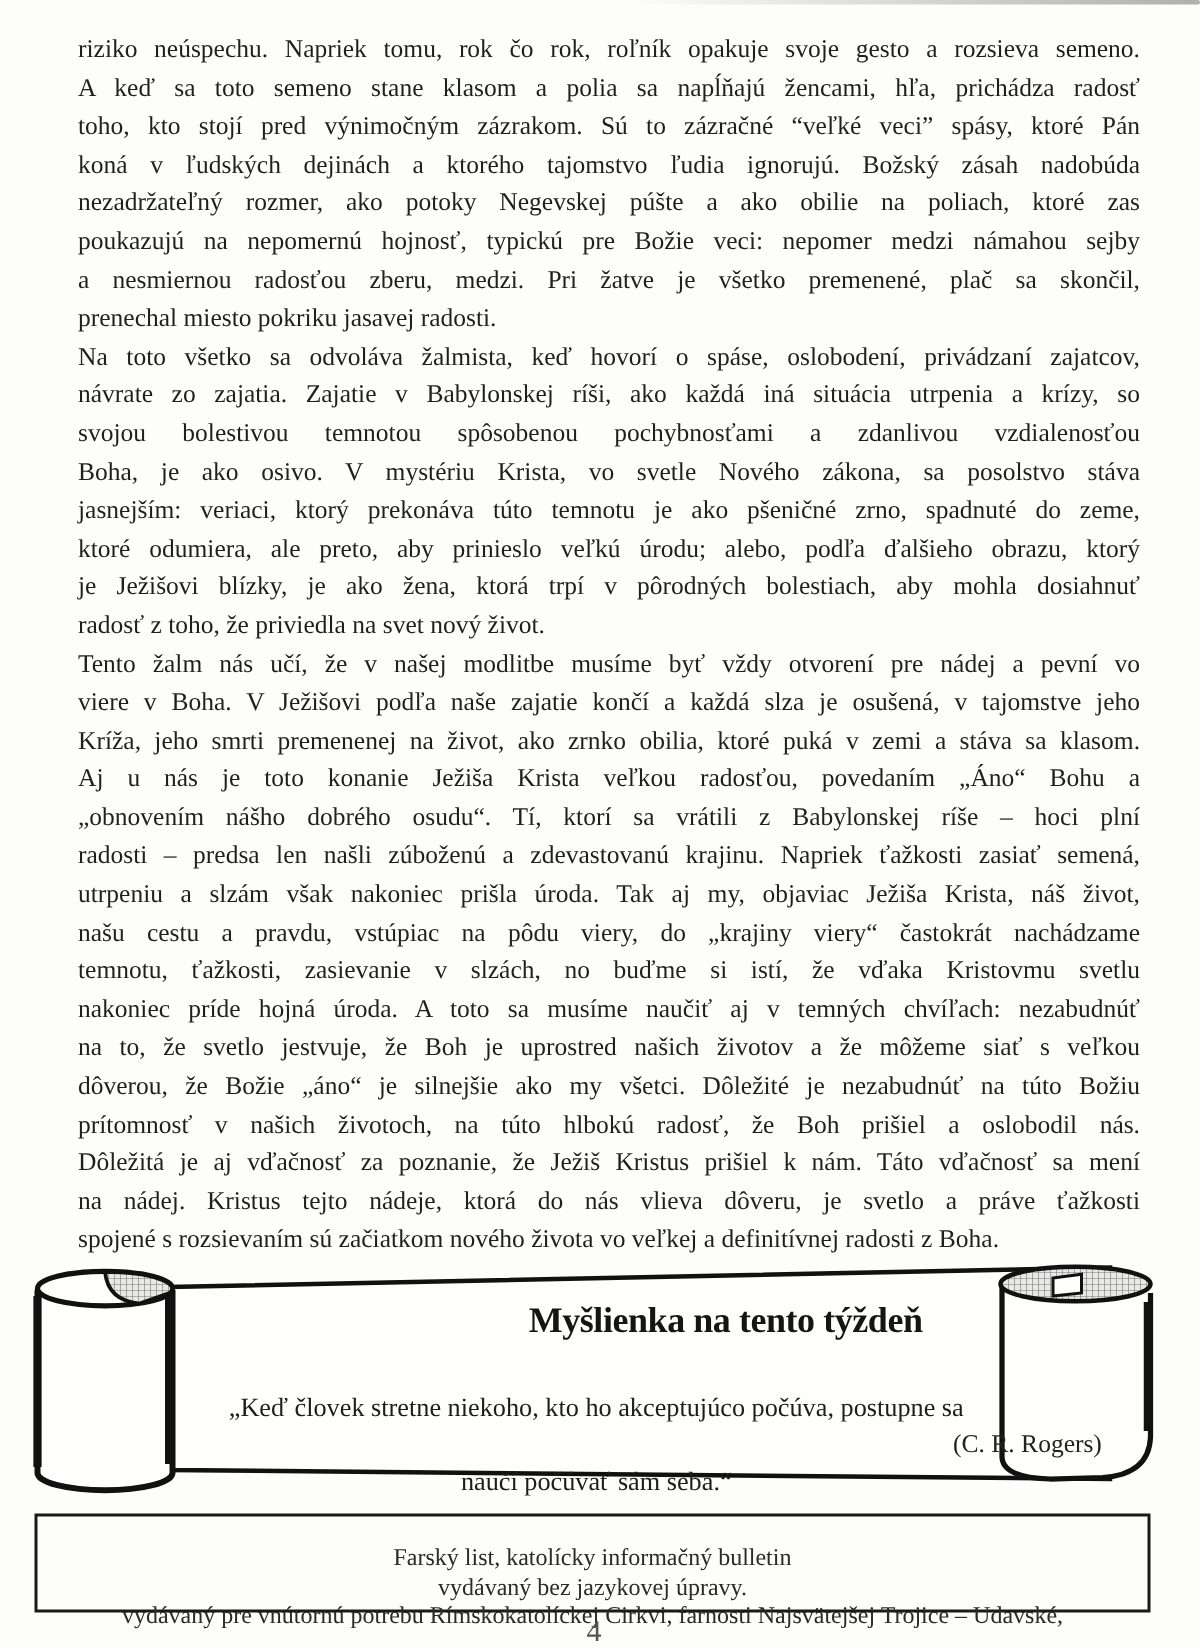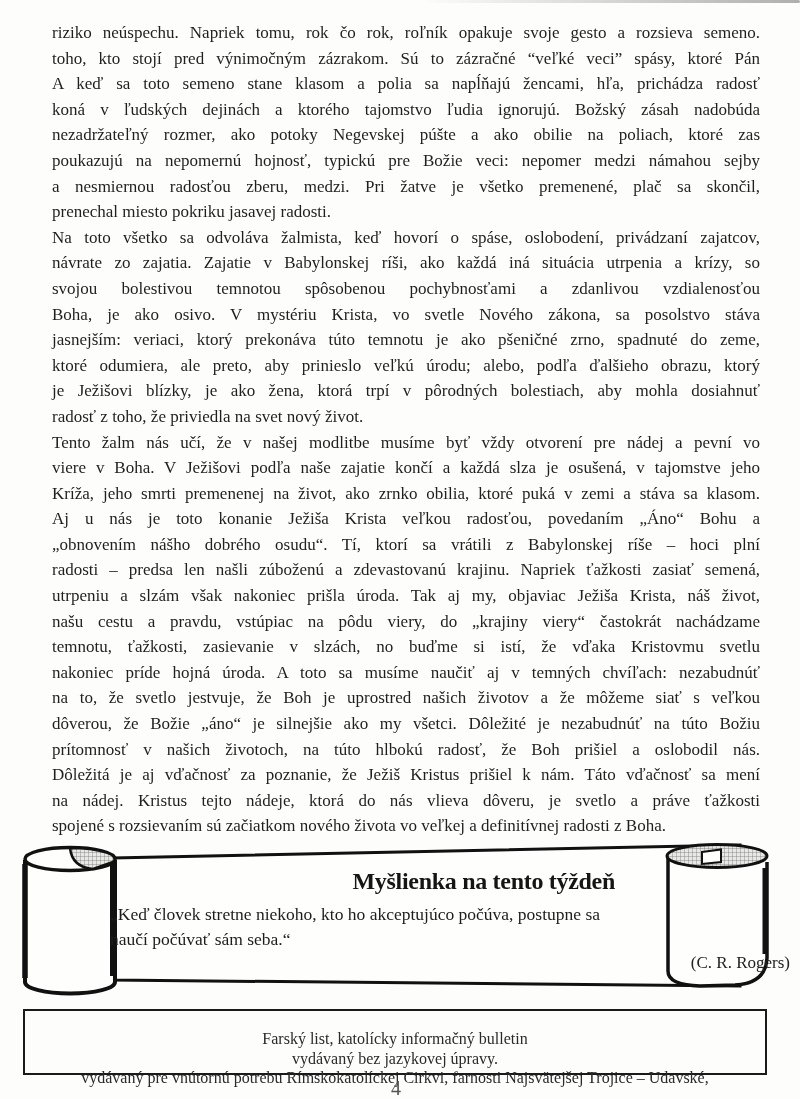--- a/index.html
+++ b/index.html
@@ -53,26 +53,26 @@
     color: #151515;
   }
   .banner-quote {
     position: absolute;
     left: 110px; top: 66px;
     width: 575px;
     font-size: 17.5px;
     line-height: 25px;
     color: #1d1d1d;
   }
-  .banner-quote .tline { text-align: left; }
+  .banner-quote .tline { text-align: center; margin-top: 24px; }
   .banner-attr {
     position: absolute;
     left: 580px; top: 117px;
     width: 210px;
-    text-align: right;
+    text-align: center;
     font-size: 17px;
     color: #222;
   }
 
   
   .footer-box {
     position: absolute;
     left: 23px; top: 1009px;
     width: 744px; height: 66px;
     box-sizing: border-box;
@@ -96,22 +96,22 @@
 </head>
 <body>
 
 <div class="page">
 
   <div class="artifact"></div>
 
   <div class="bodytext">
     <div class="para">
         <div class="tline">riziko neúspechu. Napriek tomu, rok čo rok, roľník opakuje svoje gesto a rozsieva semeno.</div>
+        <div class="tline">A keď sa toto semeno stane klasom a polia sa napĺňajú žencami, hľa, prichádza radosť</div>
         <div class="tline">toho, kto stojí pred výnimočným zázrakom. Sú to zázračné “veľké veci” spásy, ktoré Pán</div>
-        <div class="tline">A keď sa toto semeno stane klasom a polia sa napĺňajú žencami, hľa, prichádza radosť</div>
         <div class="tline">koná v ľudských dejinách a ktorého tajomstvo ľudia ignorujú. Božský zásah nadobúda</div>
         <div class="tline">nezadržateľný rozmer, ako potoky Negevskej púšte a ako obilie na poliach, ktoré zas</div>
         <div class="tline">poukazujú na nepomernú hojnosť, typickú pre Božie veci: nepomer medzi námahou sejby</div>
         <div class="tline">a nesmiernou radosťou zberu, medzi. Pri žatve je všetko premenené, plač sa skončil,</div>
         <div class="tline">prenechal miesto pokriku jasavej radosti.</div>
       </div>
     <div class="para">
         <div class="tline">Na toto všetko sa odvoláva žalmista, keď hovorí o spáse, oslobodení, privádzaní zajatcov,</div>
         <div class="tline">návrate zo zajatia. Zajatie v Babylonskej ríši, ako každá iná situácia utrpenia a krízy, so</div>
         <div class="tline">svojou bolestivou temnotou spôsobenou pochybnosťami a zdanlivou vzdialenosťou</div>

